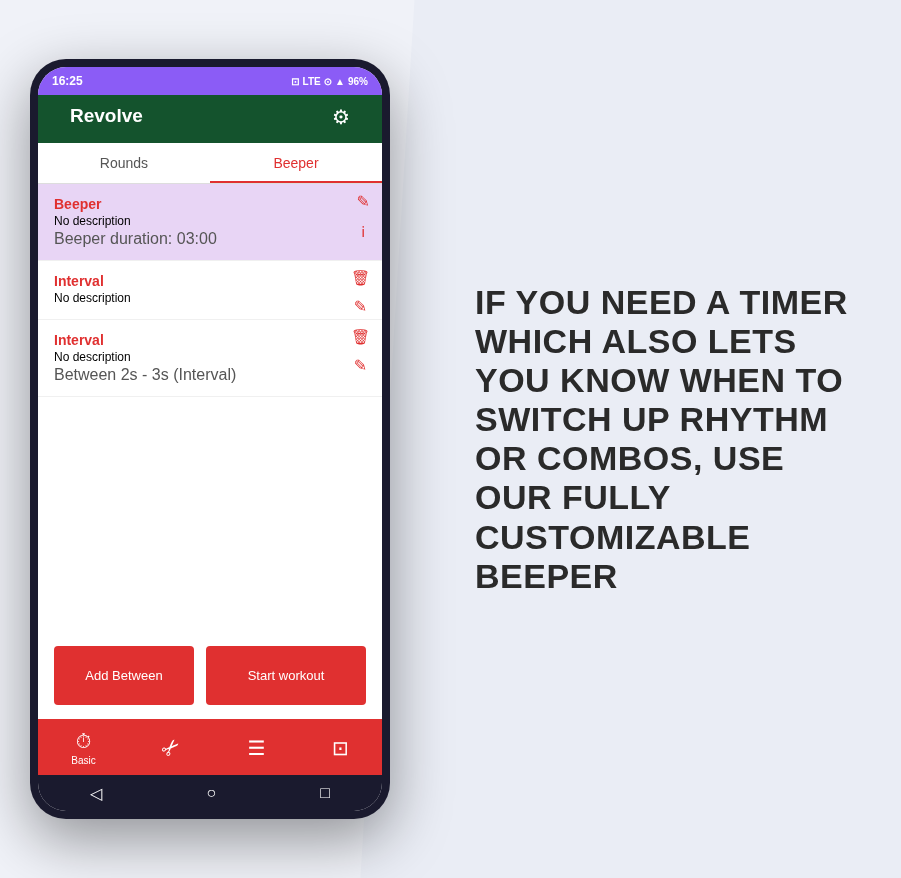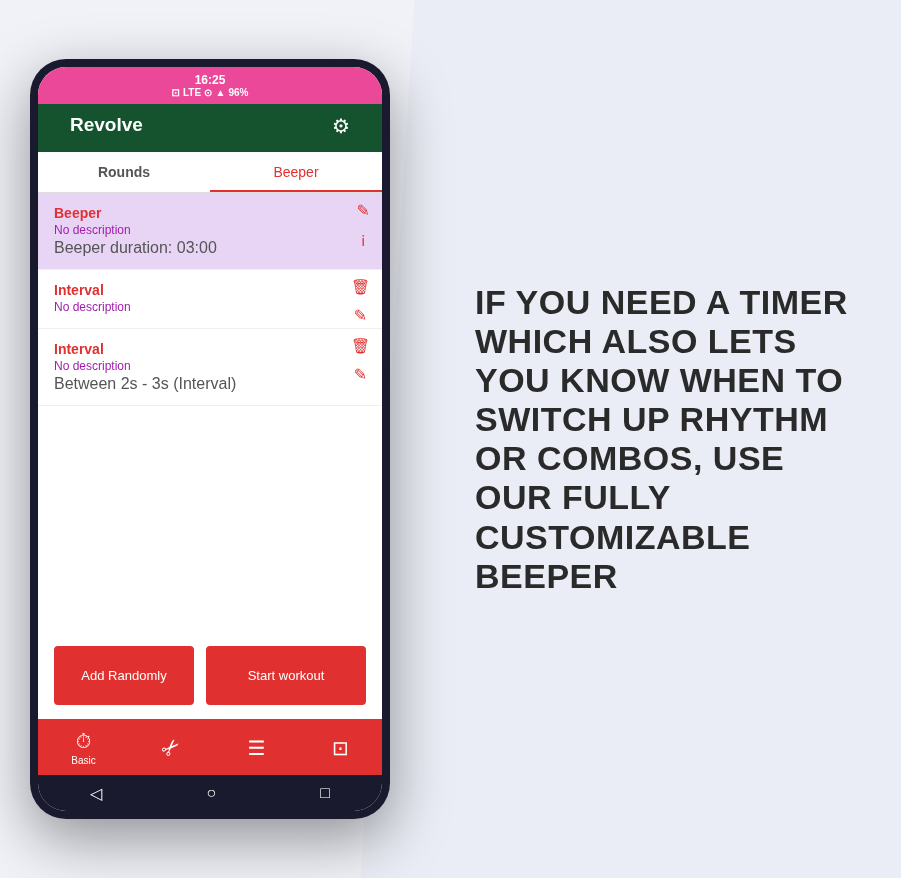--- a/index.html
+++ b/index.html
@@ -49,30 +49,29 @@
       height: 100%;
       background: #fff;
       border-radius: 28px;
       overflow: hidden;
       display: flex;
       flex-direction: column;
     }
 
     
     .status-bar {
-      background: #ec4899;
+      background: #8b5cf6;
       color: white;
       display: flex;
       justify-content: space-between;
       align-items: center;
       padding: 6px 14px;
       font-size: 11px;
       font-weight: bold;
       min-height: 28px;
-      flex-direction: column;
     }
 
     .status-time {
       font-size: 12px;
       font-weight: bold;
     }
 
     .status-icons {
       display: flex;
       align-items: center;
@@ -111,21 +110,20 @@
     }
 
     .tab {
       flex: 1;
       text-align: center;
       padding: 12px 0;
       font-size: 14px;
       cursor: pointer;
       color: #555;
       position: relative;
-      font-weight: bold;
     }
 
     .tab.active {
       color: #e03030;
       font-weight: 500;
     }
 
     .tab.active::after {
       content: '';
       position: absolute;
@@ -156,21 +154,21 @@
 
     .list-item-title {
       font-size: 14px;
       font-weight: bold;
       color: #e03030;
       margin-bottom: 2px;
     }
 
     .list-item-desc {
       font-size: 12px;
-      color: #a21caf;
+      color: #000000;
       margin-bottom: 2px;
     }
 
     .list-item-detail {
       font-size: 16px;
       color: #555;
     }
 
     .item-actions {
       position: absolute;
@@ -345,21 +343,21 @@
           <div class="list-item-detail">Between 2s - 3s (Interval)</div>
           <div class="item-actions">
             <span class="action-icon" style="font-size:15px;">🗑</span>
             <span class="action-icon">✎</span>
           </div>
         </div>
 
       </div>
 
       <div class="bottom-buttons">
-        <button class="btn-add">Add Randomly</button>
+        <button class="btn-add">Add Between</button>
         <button class="btn-start">Start workout</button>
       </div>
 
       <div class="bottom-nav">
         <div class="nav-item">
           <span class="nav-icon">⏱</span>
           <span class="nav-label">Basic</span>
         </div>
         <div class="nav-item">
           <span class="nav-icon" style="font-size:22px; transform: rotate(-45deg); display:inline-block;">✂</span>

